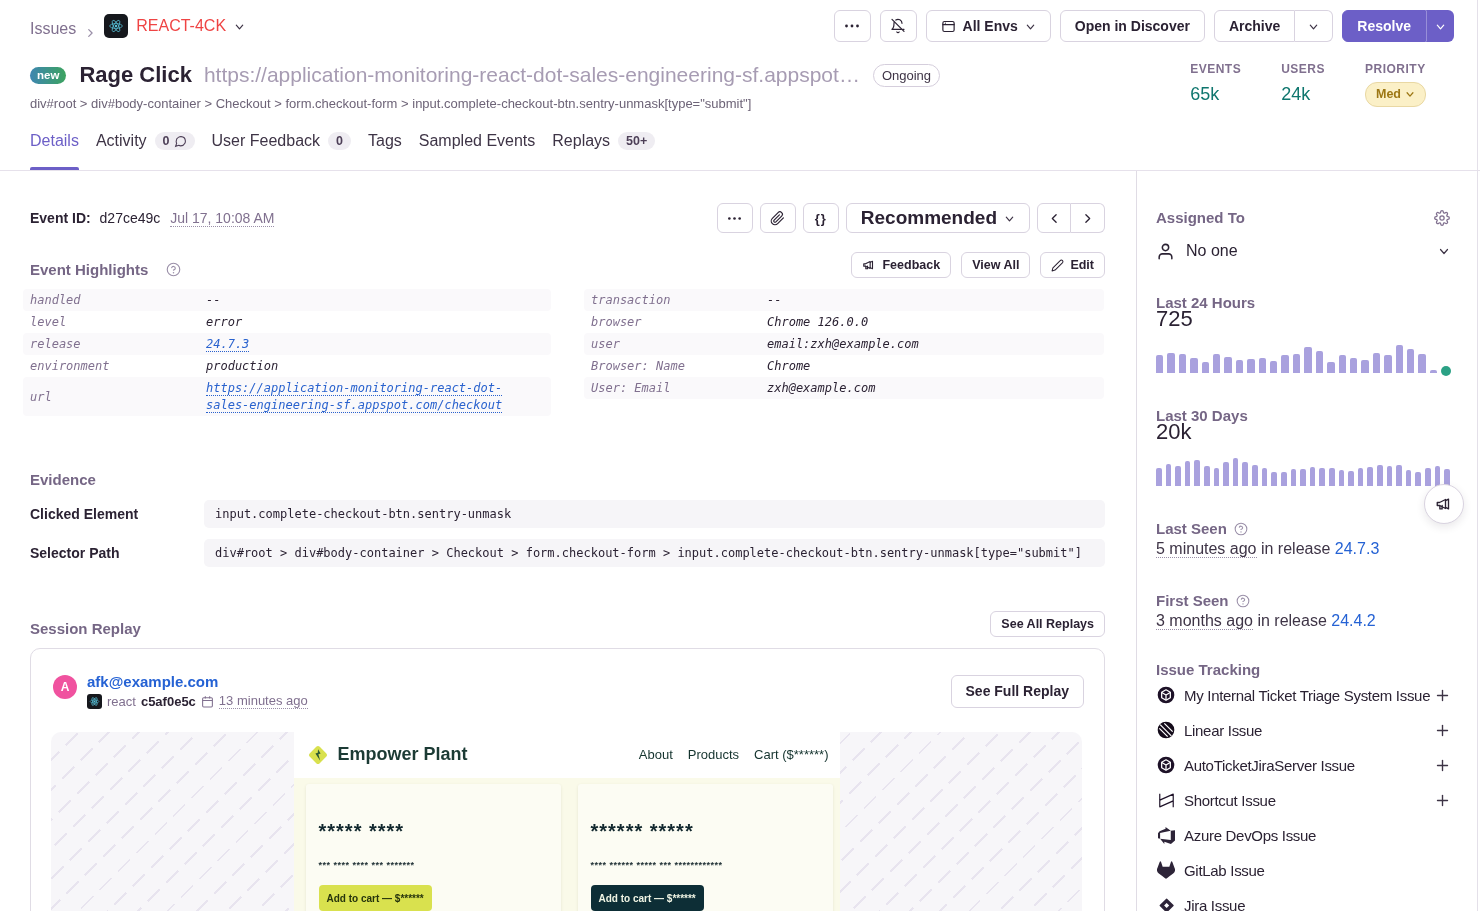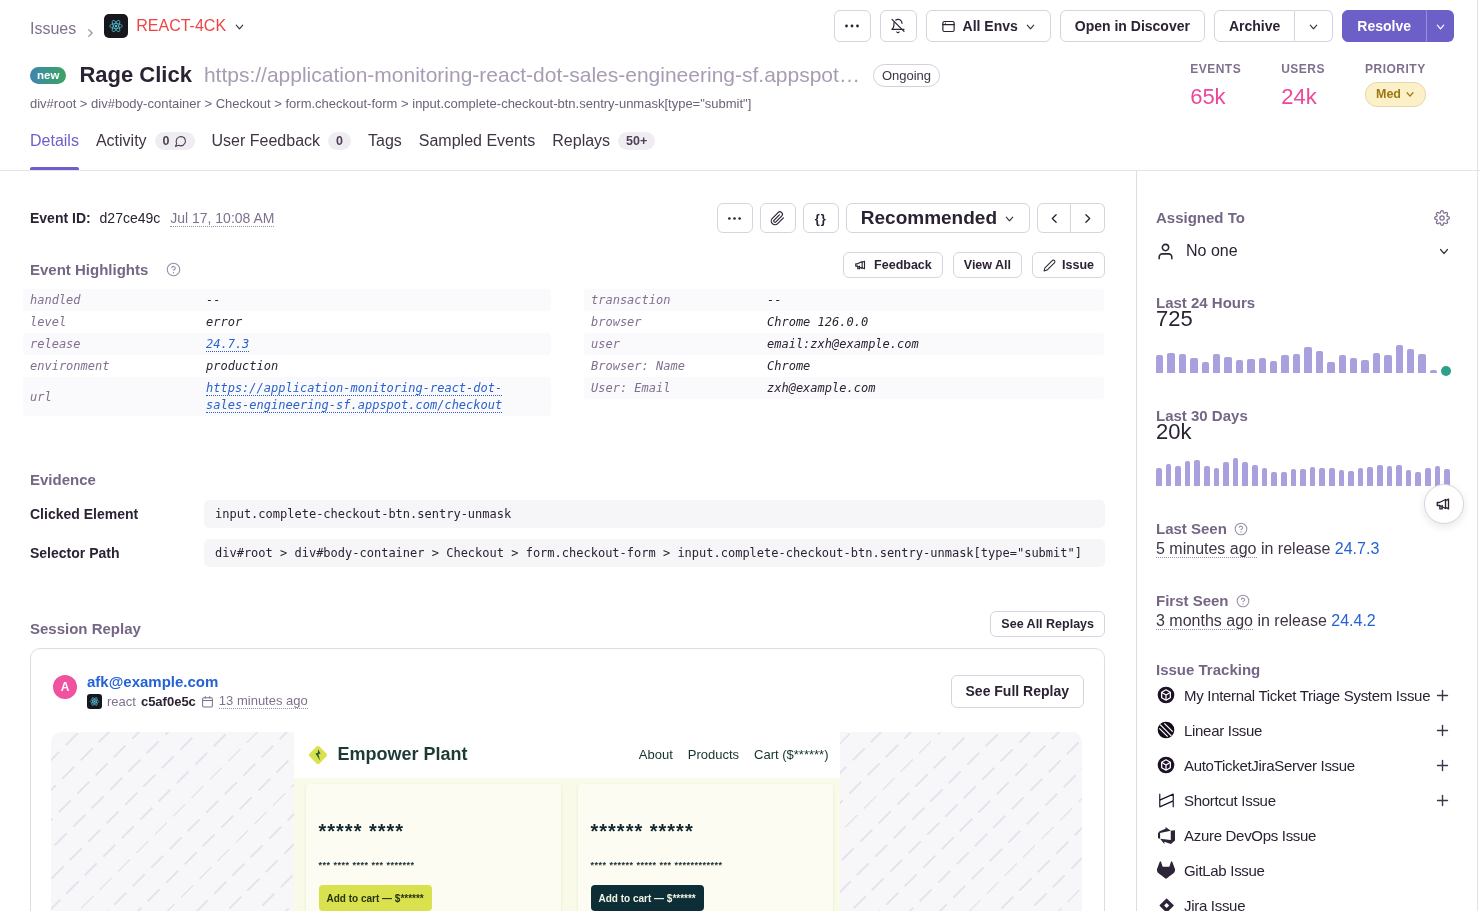--- a/index.html
+++ b/index.html
@@ -35,21 +35,21 @@
   .issue-title { font-size:22px; font-weight:700; color:#2B2233; white-space:nowrap; }
   .issue-message { font-size:21px; color:#A79CB3; margin-left:12px; max-width:680px; overflow:hidden;
     text-overflow:ellipsis; white-space:nowrap; }
   .badge-ongoing { border:1px solid #D5CEDC; color:#3E3446; font-size:13px; border-radius:12px;
     padding:3px 8px; margin-left:13px; white-space:nowrap; }
   .culprit { font-size:13px; color:#6D6377; margin-top:8px; }
 
   .stats { display:flex; gap:40px; margin-right:28px; flex-shrink:0; }
   .stat { display:flex; flex-direction:column; }
   .stat-label { font-size:12px; font-weight:700; letter-spacing:0.5px; color:#80708F; }
-  .stat-value { font-size:22px; color:#ec4899; margin-top:8px; cursor:pointer; }
+  .stat-value { font-size:18px; color:#0f766e; margin-top:8px; cursor:pointer; }
   .badge-med { display:inline-flex; align-items:center; gap:4px; background:#FBF0C7; border:1px solid #E9D8A3;
     color:#9D7714; font-size:12.5px; font-weight:700; border-radius:12px; padding:4px 10px 5px; margin-top:6px; cursor:pointer; }
 
   .tabs { display:flex; gap:17px; margin-top:21px; }
   .tab { display:flex; align-items:center; gap:8px; font-size:16px; color:#3E3446; padding-bottom:20px;
     position:relative; cursor:pointer; }
   .tab.active { color:#6C5FC7; }
   .tab.active::after { content:""; position:absolute; left:0; right:0; bottom:0; height:3px;
     background:#6C5FC7; border-radius:2px 2px 0 0; }
   .tab-badge { display:inline-flex; align-items:center; gap:4px; background:#EFEDF2; color:#4D3F57;
@@ -362,21 +362,21 @@
               <path d="M14 7.5l4-2v13l-4-2" stroke-linecap="round"></path>
               <path d="M6.5 14v4.5h3V14" stroke-linecap="round"></path>
             </svg>
           <span>Feedback</span>
         </button>
         <button class="btn xs">View All</button>
         <button class="btn xs">
           <svg width="13" height="13" viewBox="0 0 24 24" fill="none" stroke="#2B2233" stroke-width="1.9" stroke-linecap="round" stroke-linejoin="round">
               <path d="M17 3a2.85 2.83 0 1 1 4 4L7.5 20.5 2 22l1.5-5.5L17 3z"></path>
             </svg>
-          <span>Issue</span>
+          <span>Edit</span>
         </button>
       </div>
     </div>
 
     <div class="kv-wrap mono">
       <div class="kv-table">
         <div class="kv-row shade">
             <span class="kv-key">handled</span>
             <span class="kv-val">--</span>
           </div>

